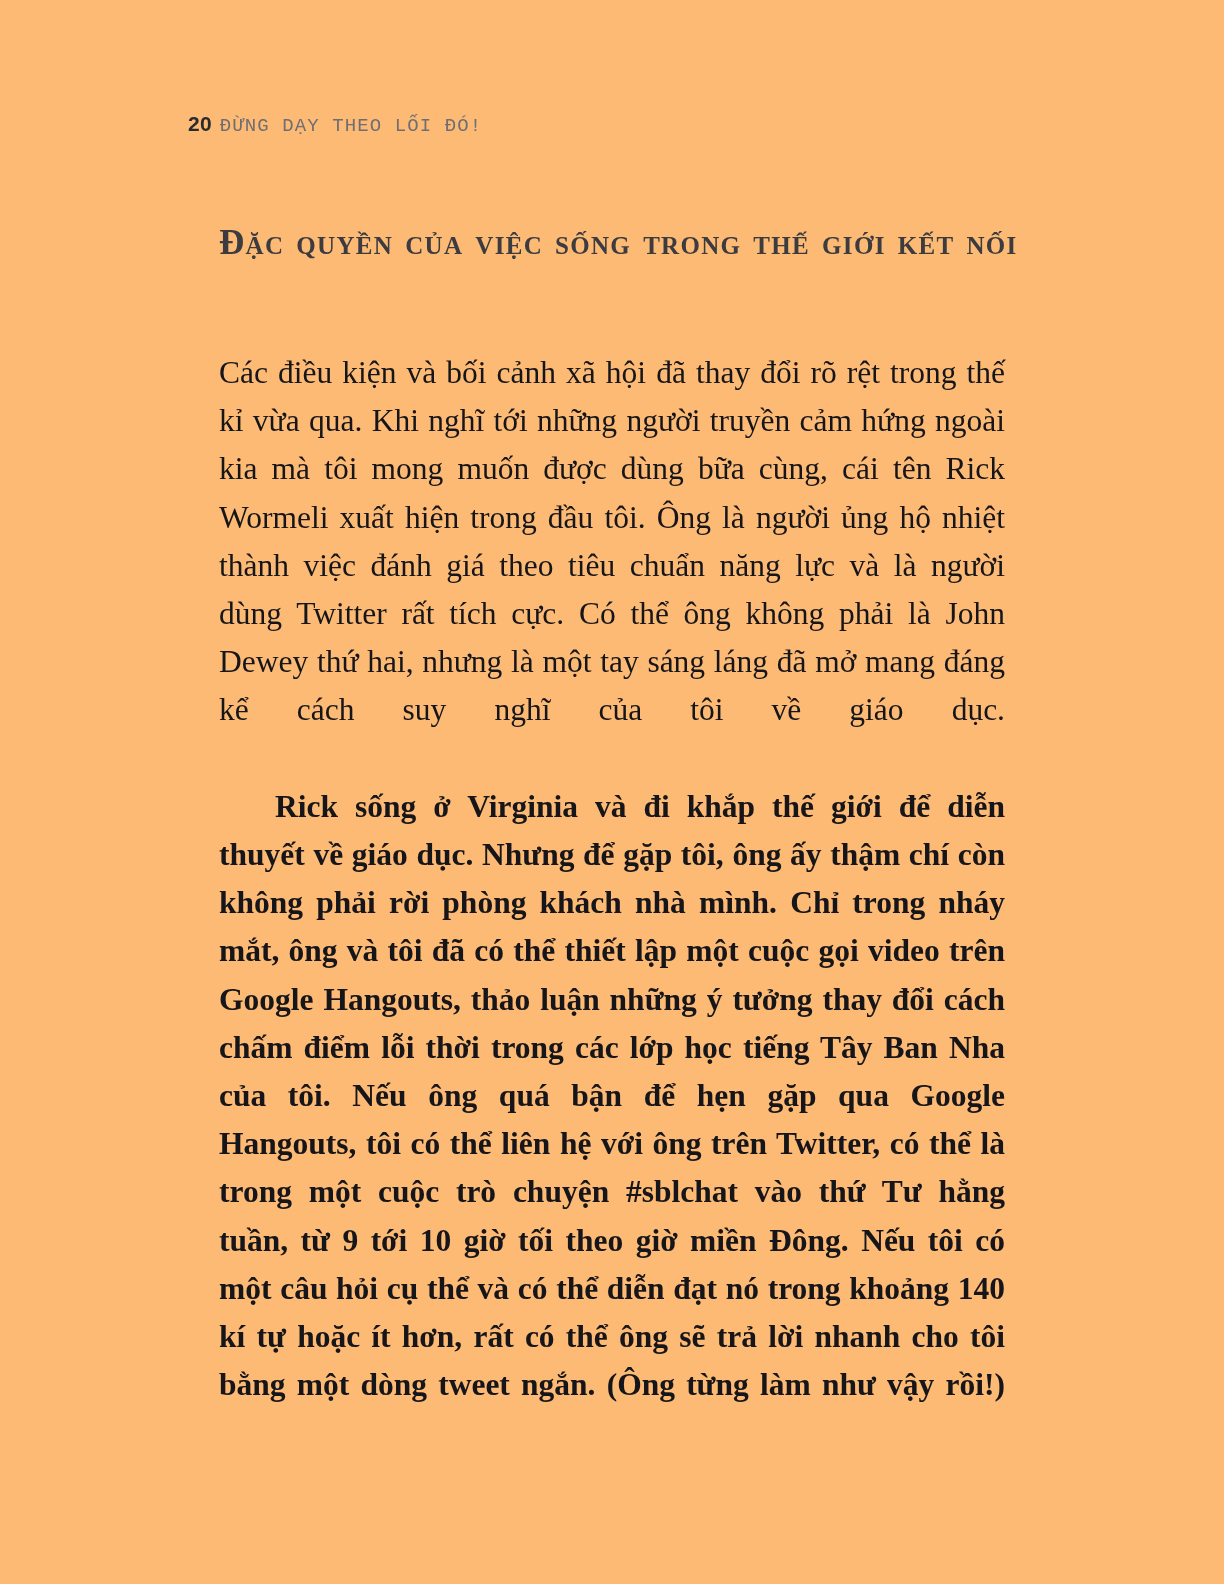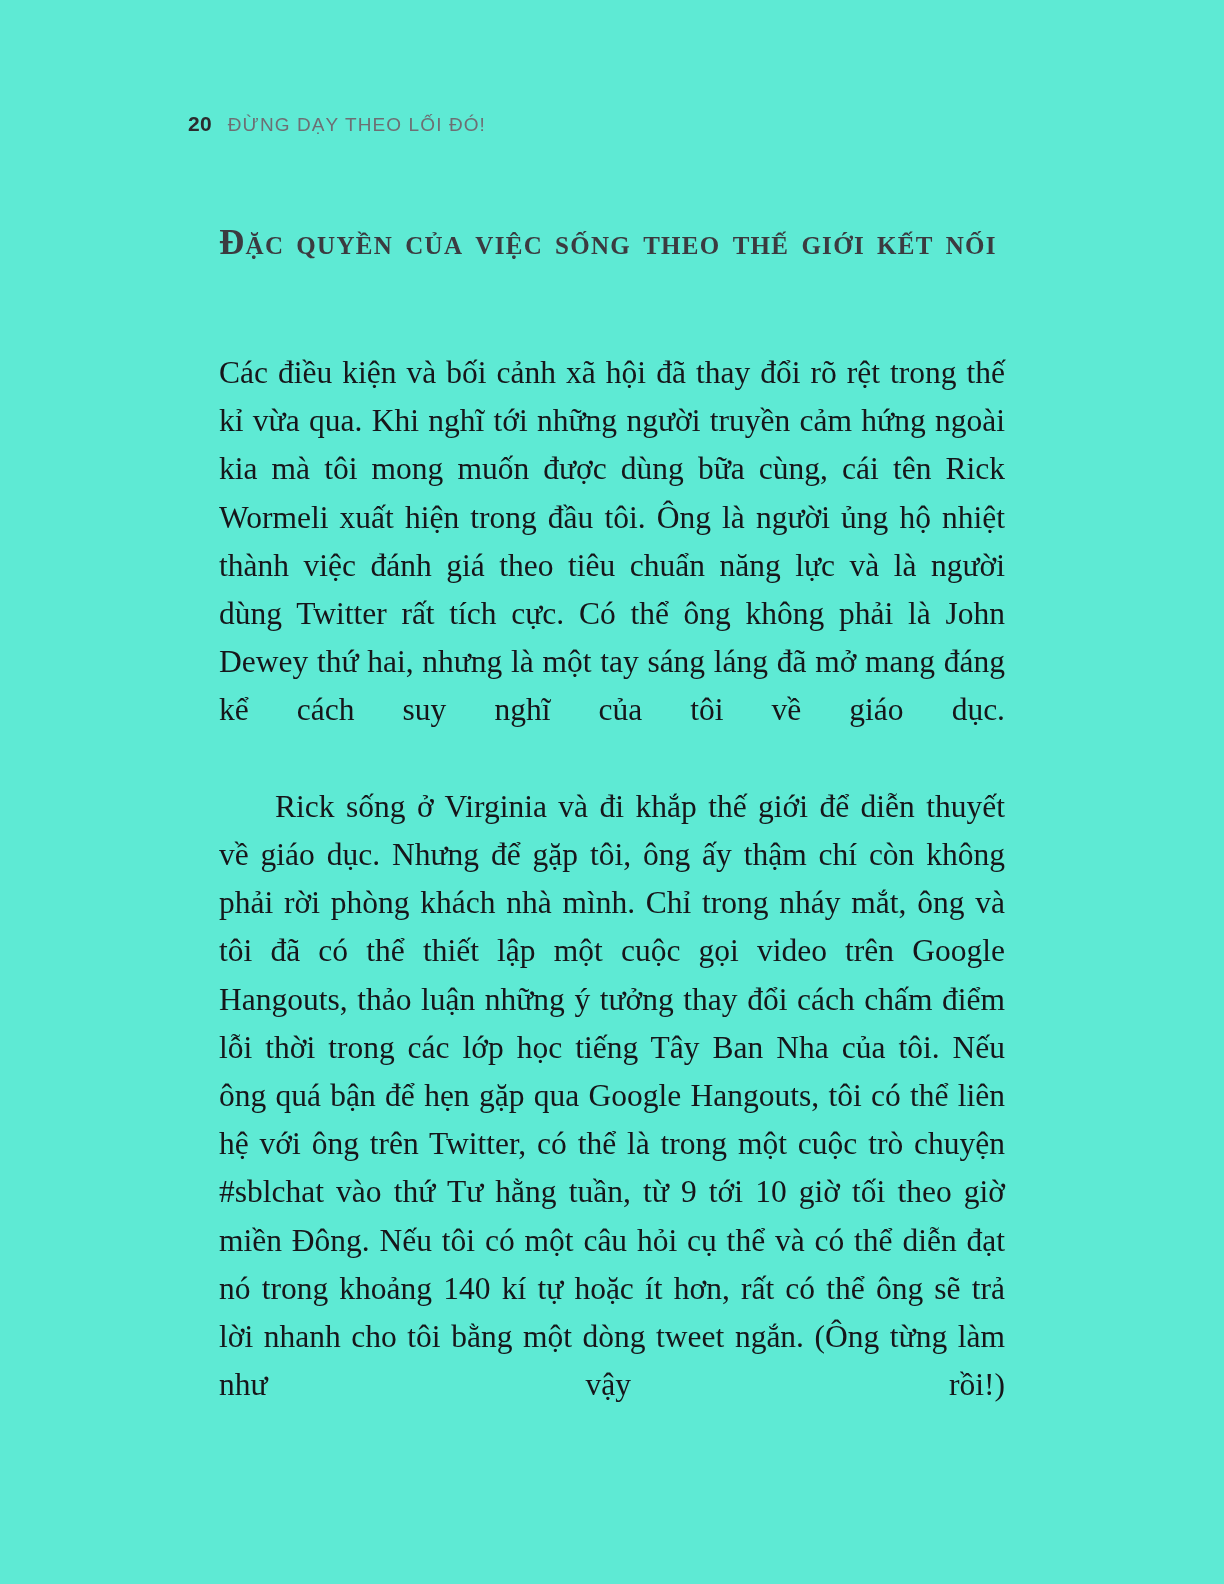--- a/index.html
+++ b/index.html
@@ -13,46 +13,46 @@
     height: 1584px;
     position: relative;
     overflow: hidden;
     font-family: "Liberation Serif", "DejaVu Serif", serif;
     -webkit-font-smoothing: antialiased;
   }
 
   .page {
     position: absolute;
     inset: 0;
-    background: #5eead4;
+    background: #fdba74;
   }
 
   
   .running-head {
     position: absolute;
     left: 188px;
     top: 112px;
     display: flex;
     align-items: baseline;
     white-space: nowrap;
   }
   .running-head .folio {
     font-family: "Liberation Sans", "DejaVu Sans", sans-serif;
     font-weight: 700;
     font-size: 21px;
     color: #2b2b2e;
     letter-spacing: 0.2px;
   }
   .running-head .rh-title {
-    font-family: Liberation Sans, sans-serif;
+    font-family: Liberation Mono, monospace;
     font-weight: 400;
     font-size: 19px;
     color: #6e6e73;
     letter-spacing: 1.1px;
-    margin-left: 16px;
+    margin-left: 8px;
   }
 
   
   .section-heading {
     position: absolute;
     left: 219px;
     top: 183px;
     width: 800px;
     color: #3b3b40;
     font-family: "Liberation Serif", "DejaVu Serif", serif;
@@ -80,38 +80,39 @@
     text-align: justify;
     text-justify: inter-word;
     word-spacing: 0.5px;
     hyphens: none;
   }
   .body-copy p.indented {
     text-indent: 56px;
   }
   .body-copy p + p {
     margin-top: 0px;
+    font-weight: bold;
   }
   
   .body-copy p::after {
     content: "";
     display: inline-block;
     width: 100%;
   }
 </style>
 </head>
 <body>
 
 <div class="page">
 
   <div class="running-head">
     <span class="folio">20</span>
     <span class="rh-title">ĐỪNG DẠY THEO LỐI ĐÓ!</span>
   </div>
 
-  <h2 class="section-heading">Đặc quyền của việc sống theo thế giới kết nối</h2>
+  <h2 class="section-heading">Đặc quyền của việc sống trong thế giới kết nối</h2>
 
   <div class="body-copy">
     <p>Các điều kiện và bối cảnh xã hội đã thay đổi rõ rệt trong thế kỉ vừa qua. Khi nghĩ tới những người truyền cảm hứng ngoài kia mà tôi mong muốn được dùng bữa cùng, cái tên Rick Wormeli xuất hiện trong đầu tôi. Ông là người ủng hộ nhiệt thành việc đánh giá theo tiêu chuẩn năng lực và là người dùng Twitter rất tích cực. Có thể ông không phải là John Dewey thứ hai, nhưng là một tay sáng láng đã mở mang đáng kể cách suy nghĩ của tôi về giáo dục.</p>
     <p class="indented">Rick sống ở Virginia và đi khắp thế giới để diễn thuyết về giáo dục. Nhưng để gặp tôi, ông ấy thậm chí còn không phải rời phòng khách nhà mình. Chỉ trong nháy mắt, ông và tôi đã có thể thiết lập một cuộc gọi video trên Google Hangouts, thảo luận những ý tưởng thay đổi cách chấm điểm lỗi thời trong các lớp học tiếng Tây Ban Nha của tôi. Nếu ông quá bận để hẹn gặp qua Google Hangouts, tôi có thể liên hệ với ông trên Twitter, có thể là trong một cuộc trò chuyện #sblchat vào thứ Tư hằng tuần, từ 9 tới 10 giờ tối theo giờ miền Đông. Nếu tôi có một câu hỏi cụ thể và có thể diễn đạt nó trong khoảng 140 kí tự hoặc ít hơn, rất có thể ông sẽ trả lời nhanh cho tôi bằng một dòng tweet ngắn. (Ông từng làm như vậy rồi!)</p>
   </div>
 
 </div>
 
 </body></html>

